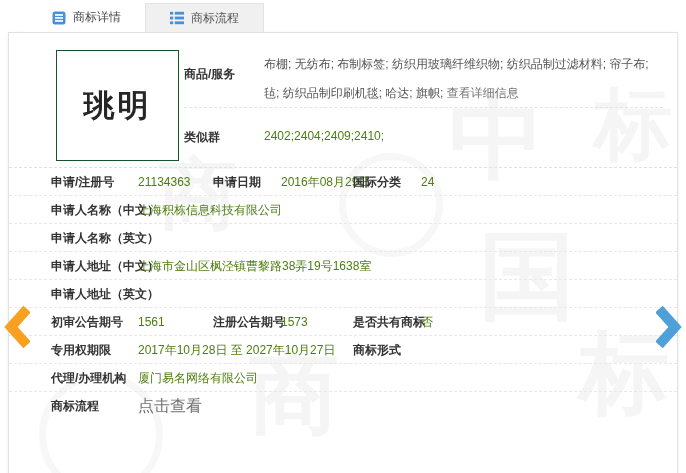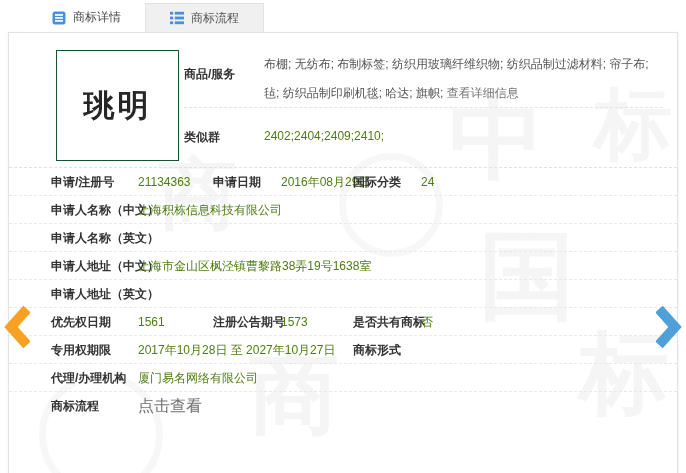--- a/index.html
+++ b/index.html
@@ -136,21 +136,21 @@
       <span class="lab c1l">申请人地址（中文）</span>
       <span class="val c1v">上海市金山区枫泾镇曹黎路38弄19号1638室</span>
     </div>
 
     <div class="row">
       <span class="lab c1l">申请人地址（英文）</span>
       <span class="val c1v"></span>
     </div>
 
     <div class="row">
-      <span class="lab c1l">优先权日期</span>
+      <span class="lab c1l">初审公告期号</span>
       <span class="val c1v">1561</span>
       <span class="lab c2l">注册公告期号</span>
       <span class="val c2v">1573</span>
       <span class="lab c3l">是否共有商标</span>
       <span class="val c3v">否</span>
     </div>
 
 
     <div class="row">
       <span class="lab c1l">专用权期限</span>

